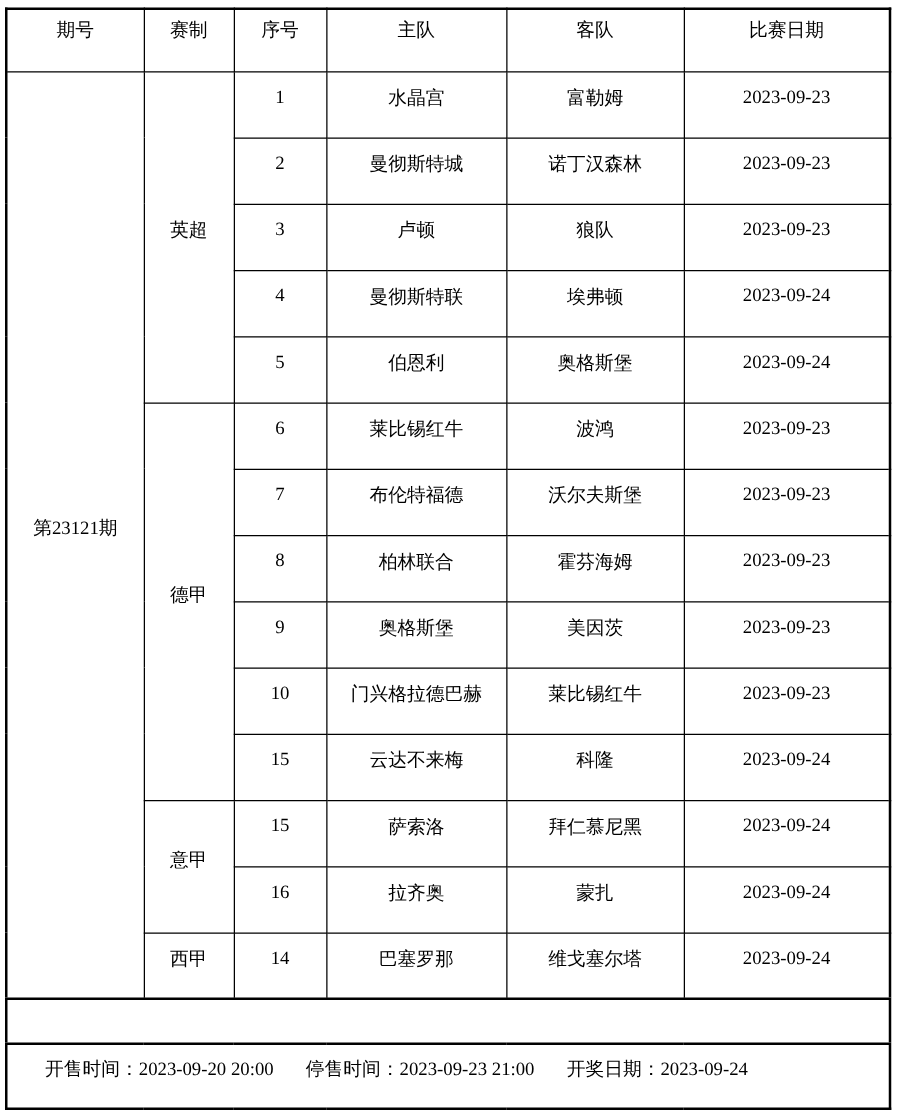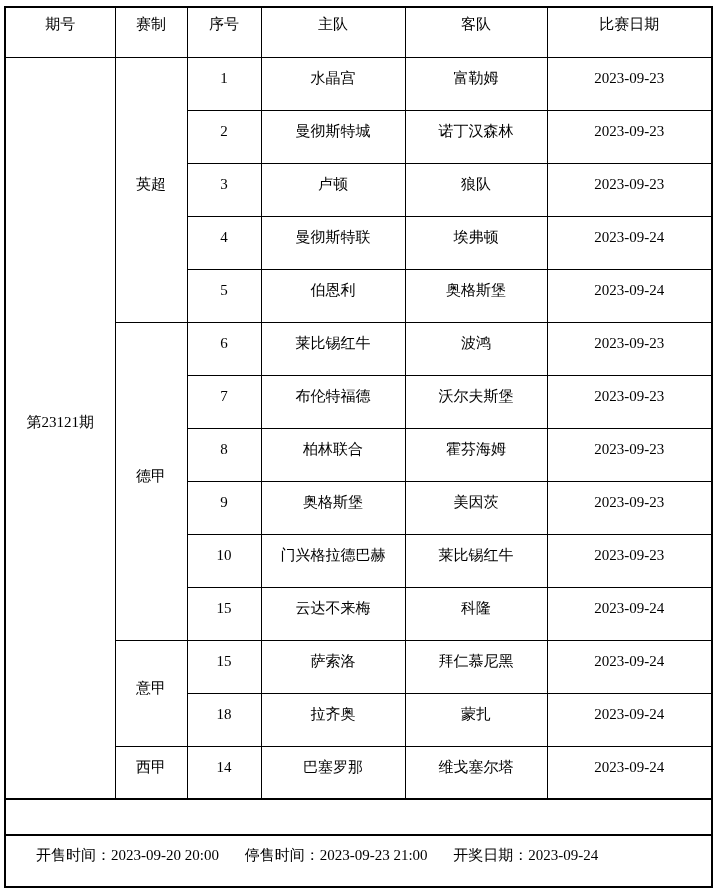--- a/index.html
+++ b/index.html
@@ -141,21 +141,21 @@
         <td>2023-09-24</td>
       </tr>
       <tr class="match-row">
         <td rowspan="2">意甲</td>
         <td>15</td>
         <td>萨索洛</td>
         <td>拜仁慕尼黑</td>
         <td>2023-09-24</td>
       </tr>
       <tr class="match-row">
-        <td>18</td>
+        <td>16</td>
         <td>拉齐奥</td>
         <td>蒙扎</td>
         <td>2023-09-24</td>
       </tr>
       <tr class="match-row">
         <td rowspan="1">西甲</td>
         <td>14</td>
         <td>巴塞罗那</td>
         <td>维戈塞尔塔</td>
         <td>2023-09-24</td>

